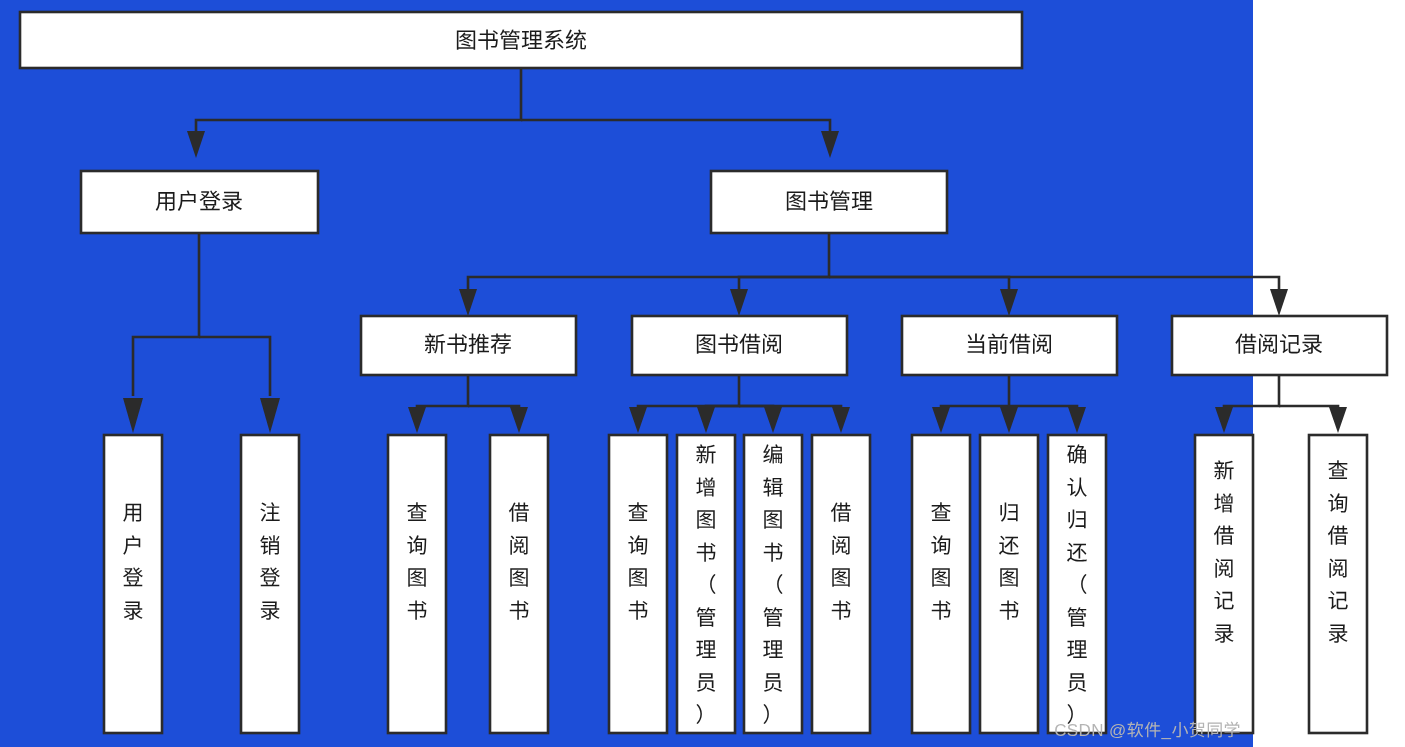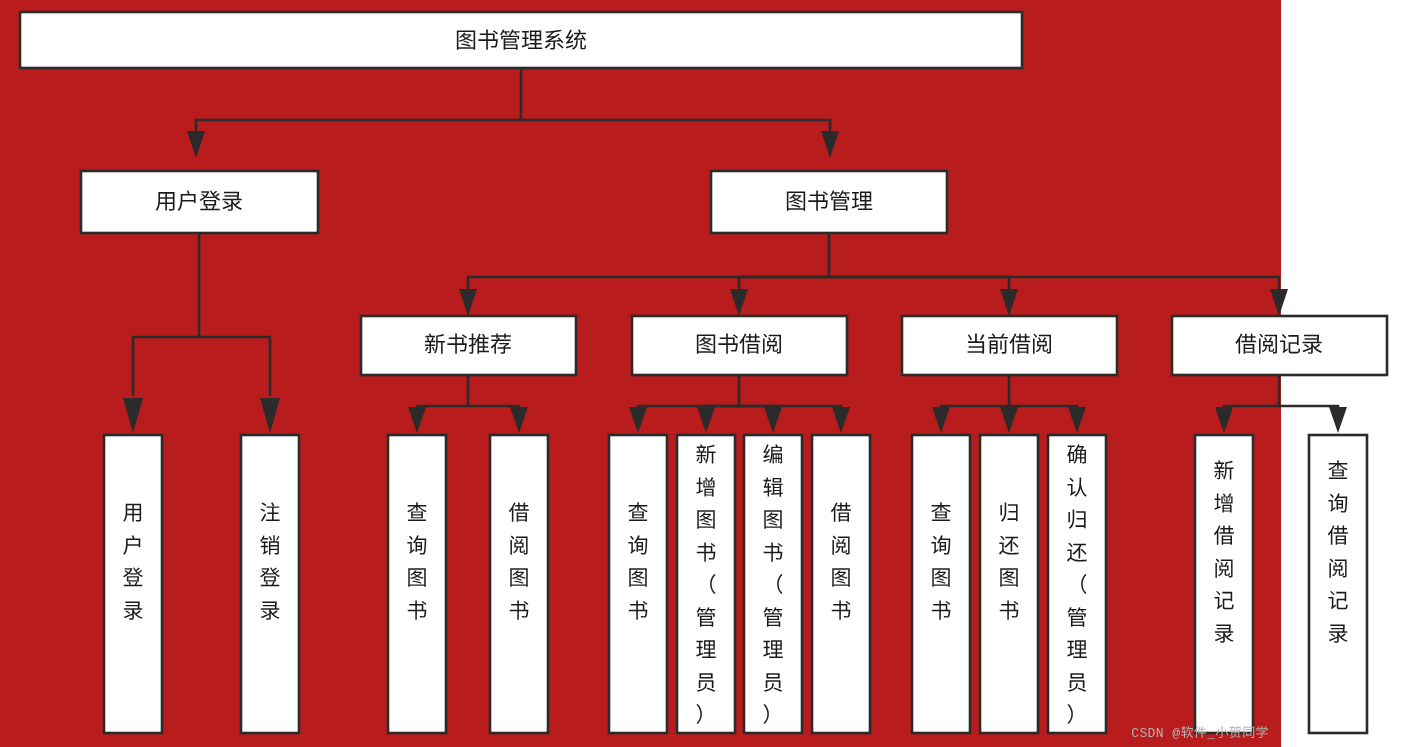--- a/index.html
+++ b/index.html
@@ -11,22 +11,21 @@
   body {
     width: 1405px;
     height: 747px;
     overflow: hidden;
     font-family: "Liberation Sans", "DejaVu Sans", sans-serif;
   }
   #diagram-root {
     position: relative;
     width: 1253px;
     height: 747px;
-    background: #b91c1c;
-    padding-left: 28px;
+    background: #1d4ed8;
   }
   svg.diagram-canvas {
     position: absolute;
     top: 0;
     left: 0;
     width: 1405px;
     height: 747px;
     display: block;
   }
   .node-box {
@@ -56,22 +55,22 @@
     fill: #1b1b1b;
     font-family: "Liberation Sans", "DejaVu Sans", sans-serif;
     font-size: 21px;
     text-anchor: middle;
   }
   .watermark-text {
     position: absolute;
     right: 12px;
     bottom: 6px;
     color: #b4b4b4;
-    font-family: Liberation Mono, monospace;
-    font-size: 13px;
+    font-family: Liberation Sans, sans-serif;
+    font-size: 17px;
     letter-spacing: 0.4px;
     white-space: nowrap;
     user-select: none;
   }
 </style>
 </head>
 <body>
 
 <div id="diagram-root">
 

